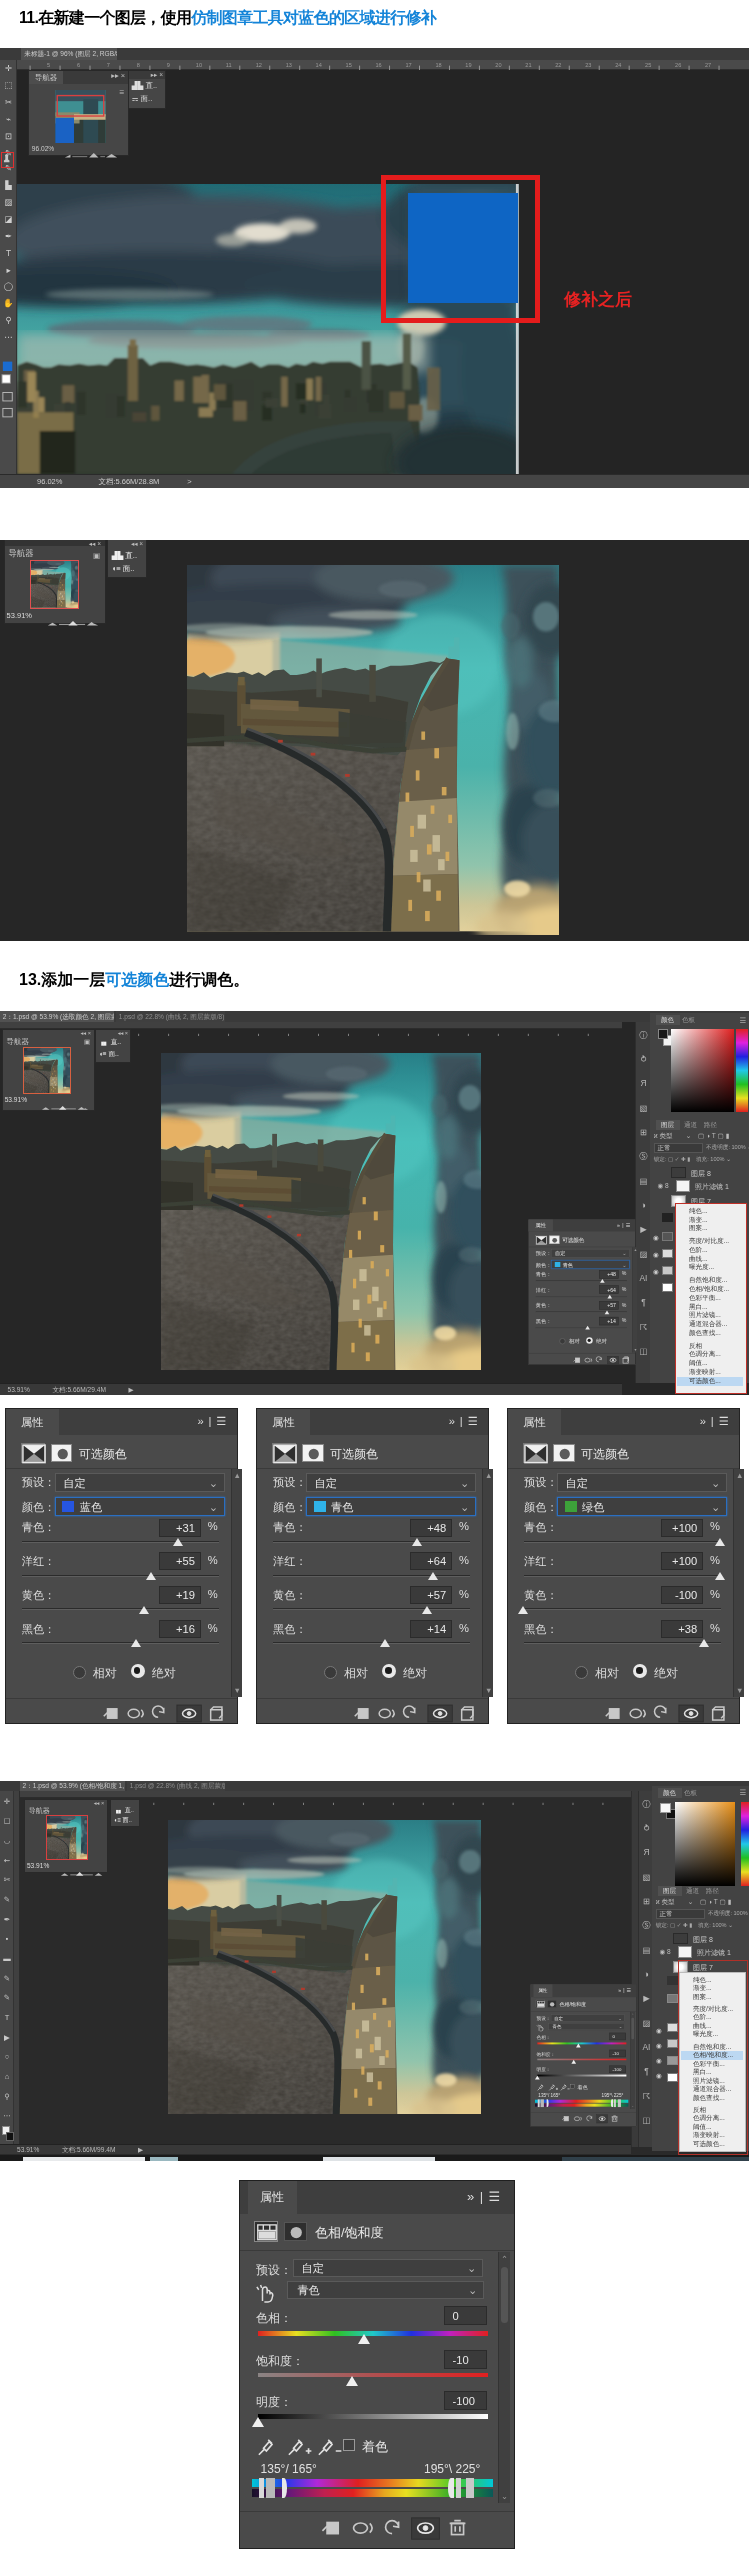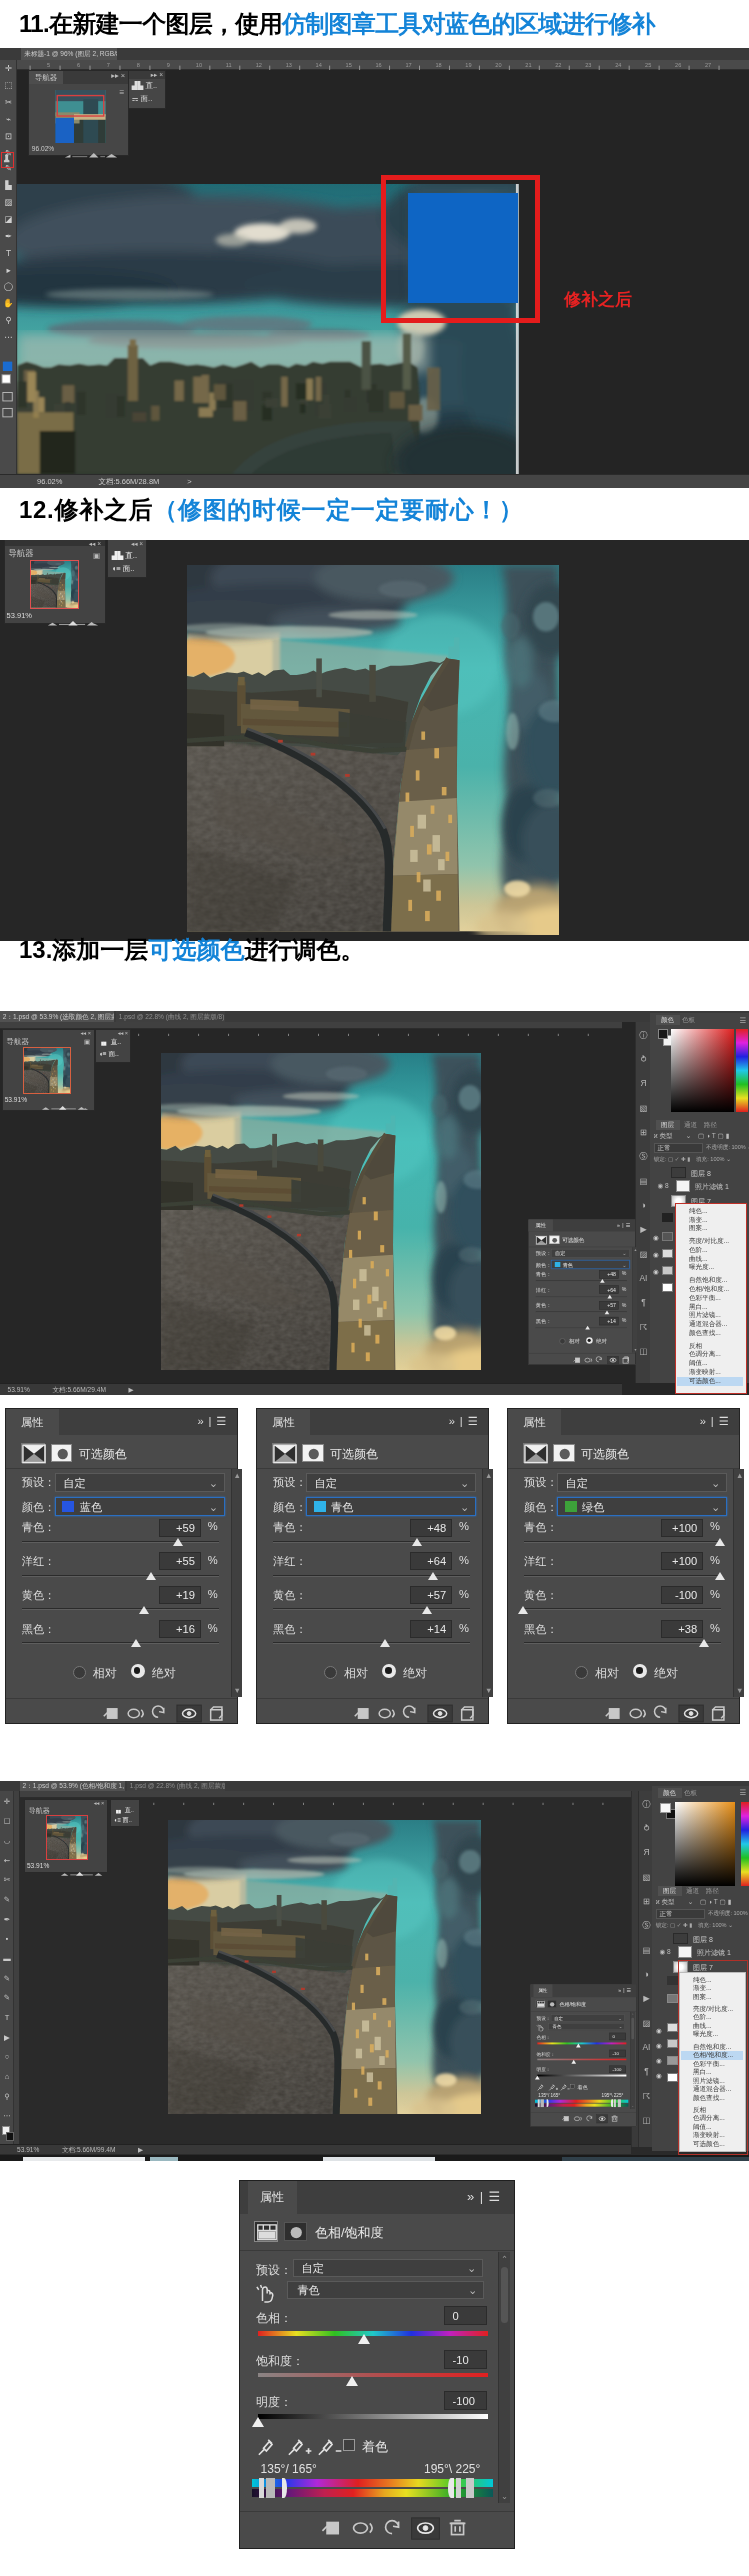--- a/index.html
+++ b/index.html
@@ -1,19 +1,19 @@
 <!DOCTYPE html>
 <html style="font-size:15px"><head>
 <meta charset="utf-8">
 <style>
 * { margin:0; padding:0; box-sizing:border-box; }
 body { font-family:"Liberation Sans",sans-serif; background:#fff; }
 .page { position:relative; width:749px; height:2576px; background:#fff; overflow:hidden; }
 .abs { position:absolute; }
-.title { position:absolute; left:19px; font-weight:bold; font-size:24px; color:#000; white-space:nowrap; letter-spacing:0px;}
+.title { position:absolute; left:19px; font-weight:bold; font-size:16px; color:#000; white-space:nowrap; letter-spacing:0px;}
 .title .bl { color:#1484d8; }
 .shot { position:absolute; left:0; width:749px; background:#262626; overflow:hidden; }
 </style>
 </head>
 <body>
 <div class="page">
 
   <div class="title" style="top:8.4px;letter-spacing:-0.7px;">11.在新建一个图层，使用<span class="bl">仿制图章工具对蓝色的区域进行修补</span></div>
 
   <div class="shot" id="shotA" style="top:48px; height:440px; background:#242424;">
@@ -255,21 +255,20 @@
     <div class="abs" style="left:381px;top:127px;width:159px;height:148px;border:5.6px solid #e41c1c;"></div>
 
     <div class="abs" style="left:408px;top:145px;width:110px;height:110px;background:#0e65c4;"></div>
     <div class="abs" style="left:564px;top:243px;color:#e62222;font-size:17px;font-weight:bold;line-height:1;">修补之后</div>
 
     <div class="abs" style="left:0;top:426px;width:749px;height:14px;background:#454545;border-top:0.9px solid #2a2a2a;color:#ccc;font-size:7.5px;line-height:14px;">
       <span style="margin-left:37px;">96.02%</span><span style="margin-left:36px;">文档:5.66M/28.8M</span><span style="margin-left:28px;">&gt;</span>
     </div>
   </div>
 
-  <div class="title" style="top:494px;letter-spacing:0.7px;">12.修补之后<span class="bl">（修图的时候一定一定要耐心！）</span></div>
 
   <svg width="0" height="0" style="position:absolute">
     <defs>
       <linearGradient id="bc_sky" x1="0" y1="0" x2="0" y2="1">
         <stop offset="0" stop-color="#2a7e86"></stop>
         <stop offset="0.28" stop-color="#47b6b2"></stop>
         <stop offset="0.55" stop-color="#4ab2aa"></stop>
         <stop offset="0.82" stop-color="#90c4ac"></stop>
         <stop offset="0.93" stop-color="#cdc697"></stop>
         <stop offset="1" stop-color="#e2d19c"></stop>
@@ -434,21 +433,21 @@
             <ellipse cx="388" cy="252" rx="16" ry="10" fill="#587078" opacity="0.5"></ellipse>
             <ellipse cx="348" cy="66" rx="10" ry="14" fill="#48686e" opacity="0.6"></ellipse>
           </g>
 
           <path d="M281 101 L293 101 L293 78 L287 78 L287 88 L281 88 Z" fill="#52b4b0" opacity="0.8"></path>
         </g>
       </svg>
     </div>
   </div>
 
-  <div class="title" style="top:934px;">13.添加一层<span class="bl">可选颜色</span>进行调色。</div>
+  <div class="title" style="top:970px;">13.添加一层<span class="bl">可选颜色</span>进行调色。</div>
 
   <div class="shot" id="shotC" style="top:1011px; height:384px; background:#262626;">
     <div class="abs" style="left:0;top:0;width:749px;height:11.2px;background:#3a3a3a;">
       <div class="abs" style="left:0;top:0;width:114px;height:11.2px;background:#515151;color:#ccc;font-size:6.6px;line-height:11.2px;padding-left:2.8px;white-space:nowrap;overflow:hidden;">2：1.psd @ 53.9% (选取颜色 2, 图层蒙版/8) * ×</div>
       <div class="abs" style="left:116px;top:0;width:109px;height:11.2px;background:#3f3f3f;color:#8f8f8f;font-size:6.6px;line-height:11.2px;padding-left:2.8px;white-space:nowrap;overflow:hidden;">1.psd @ 22.8% (曲线 2, 图层蒙版/8) * ×</div>
     </div>
     <div class="abs" style="left:0;top:11.2px;width:622px;height:6.6px;background:#404040;border-bottom:0.9px solid #2c2c2c;">
       <svg width="622" height="6.6" viewBox="0 0 664 7">
           <g stroke="#888" stroke-width="1">
             <path d="M20 4v3M52 4v3M84 4v3M116 4v3M148 4v3M180 4v3M212 4v3M244 4v3M276 4v3M308 4v3M340 4v3M372 4v3M404 4v3M436 4v3M468 4v3M500 4v3M532 4v3M564 4v3M596 4v3M628 4v3"></path>
@@ -671,21 +670,21 @@
       <div class="abs" style="left:0px;top:59px;width:100%;height:0.9px;background:#3a3a3a;"></div>
       <div class="abs" style="left:16px;top:66px;font-size:11.2px;color:#ddd;">预设：</div>
       <div class="abs" style="left:49px;top:64px;width:170px;height:19px;background:#3f3f3f;border:0.9px solid #5a5a5a;color:#e8e8e8;font-size:11.2px;line-height:18px;padding-left:7.5px;">自定<span style="position:absolute;right:5.6px;color:#bbb;">⌄</span></div>
       <div class="abs" style="left:16px;top:91px;font-size:11.2px;color:#ddd;">颜色：</div>
       <div class="abs" style="left:49px;top:88px;width:170px;height:19px;background:#3f3f3f;border:0.9px solid #2a6fc2;box-shadow:0 0 1.9px #2a6fc2;color:#e8e8e8;font-size:11.2px;line-height:18px;">
         <span style="position:absolute;left:6.6px;top:2.8px;width:12px;height:11.2px;background:#2655e0;"></span>
         <span style="margin-left:24px;">蓝色</span><span style="position:absolute;right:5.6px;color:#bbb;">⌄</span>
       </div>
 
       <div class="abs" style="left:16px;top:111px;font-size:11.2px;color:#ddd;">青色：</div>
-      <div class="abs" style="left:153px;top:110px;width:42px;height:18px;background:#3a3a3a;border:0.9px solid #2b2b2b;color:#e8e8e8;font-size:11.2px;text-align:right;line-height:17px;padding-right:4.7px;">+59</div>
+      <div class="abs" style="left:153px;top:110px;width:42px;height:18px;background:#3a3a3a;border:0.9px solid #2b2b2b;color:#e8e8e8;font-size:11.2px;text-align:right;line-height:17px;padding-right:4.7px;">+31</div>
       <div class="abs" style="left:202px;top:111px;font-size:11.2px;color:#ddd;">%</div>
       <div class="abs" style="left:16px;top:132px;width:197px;height:1.9px;background:#2b2b2b;border-bottom:0.9px solid #5e5e5e;"></div>
       <div class="abs" style="left:167px;top:129px;width:0;height:0;border-left:5.6px solid transparent;border-right:5.6px solid transparent;border-bottom:8.4px solid #e8e8e8;"></div>
       <div class="abs" style="left:16px;top:145px;font-size:11.2px;color:#ddd;">洋红：</div>
       <div class="abs" style="left:153px;top:143px;width:42px;height:18px;background:#3a3a3a;border:0.9px solid #2b2b2b;color:#e8e8e8;font-size:11.2px;text-align:right;line-height:17px;padding-right:4.7px;">+55</div>
       <div class="abs" style="left:202px;top:145px;font-size:11.2px;color:#ddd;">%</div>
       <div class="abs" style="left:16px;top:166px;width:197px;height:1.9px;background:#2b2b2b;border-bottom:0.9px solid #5e5e5e;"></div>
       <div class="abs" style="left:140px;top:163px;width:0;height:0;border-left:5.6px solid transparent;border-right:5.6px solid transparent;border-bottom:8.4px solid #e8e8e8;"></div>
       <div class="abs" style="left:16px;top:179px;font-size:11.2px;color:#ddd;">黄色：</div>
       <div class="abs" style="left:153px;top:177px;width:42px;height:18px;background:#3a3a3a;border:0.9px solid #2b2b2b;color:#e8e8e8;font-size:11.2px;text-align:right;line-height:17px;padding-right:4.7px;">+19</div>

